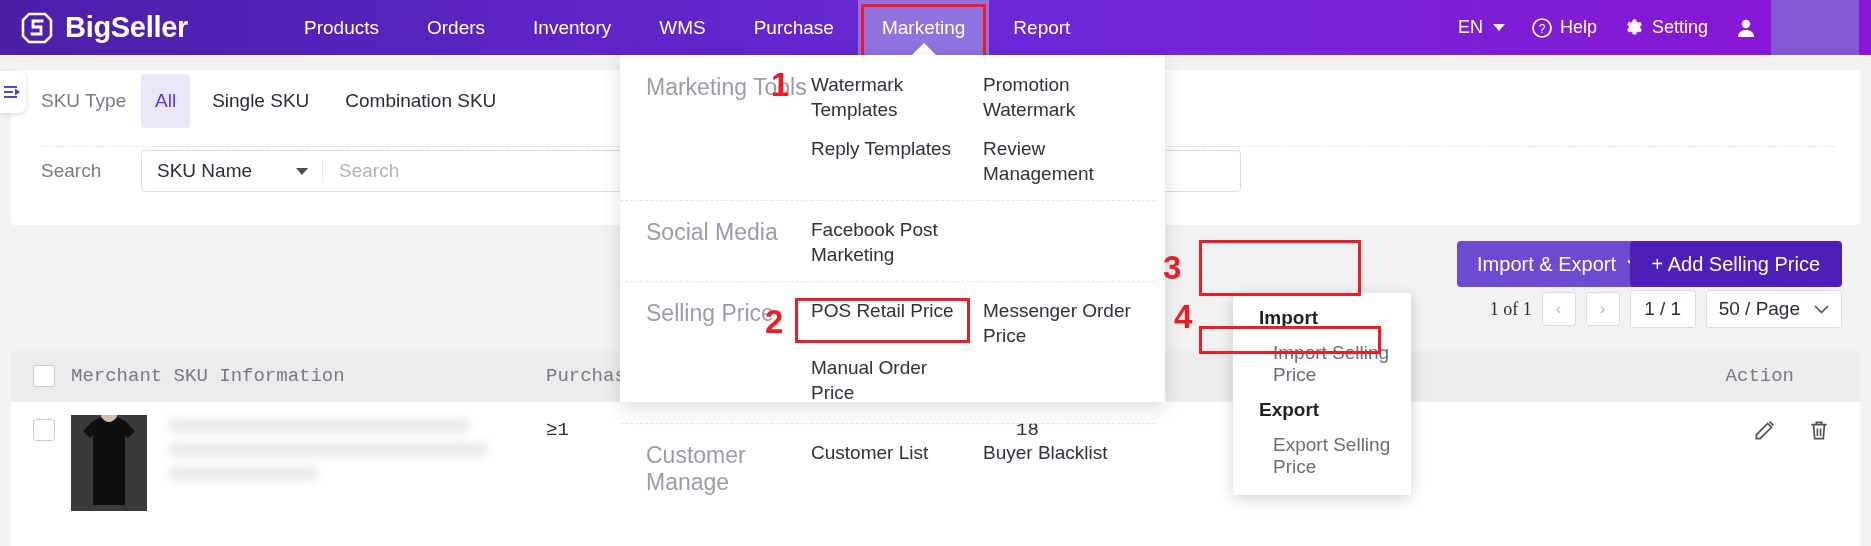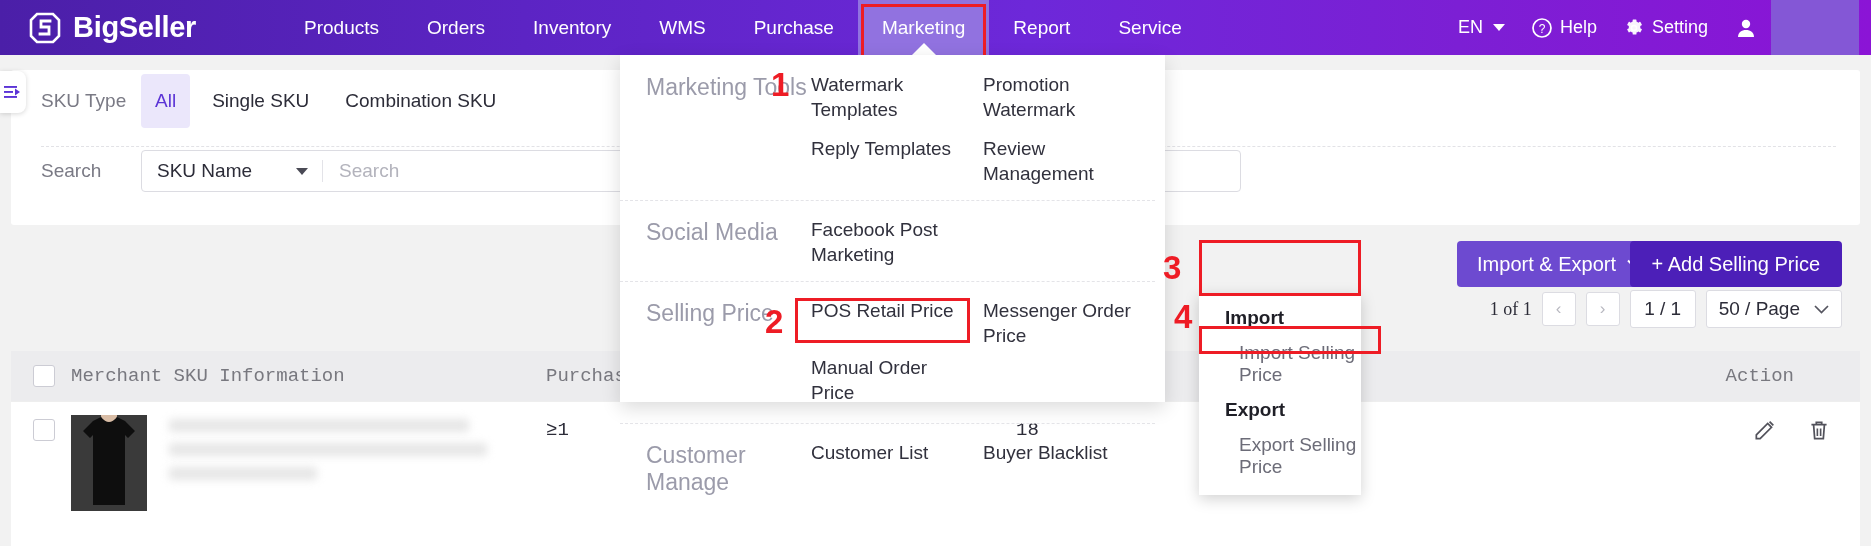--- a/index.html
+++ b/index.html
@@ -10,21 +10,21 @@
     overflow: hidden;
   }
   .app { position: relative; width: 1871px; height: 546px; }
 
   
   .topnav {
     position: absolute; top: 0; left: 0; width: 1871px; height: 55px;
     background: linear-gradient(90deg, #4b1fa8 0%, #5c24c4 28%, #6d28d9 55%, #7c1fd4 78%, #8b14d6 100%);
     display: flex; align-items: center;
   }
-  .brand { display: flex; align-items: center; gap: 11px; padding-left: 28px; width: 280px; }
+  .brand { display: flex; align-items: center; gap: 11px; padding-left: 20px; width: 280px; }
   .brand-mark { width: 34px; height: 34px; }
   .brand-text { color: #fff; font-size: 29px; font-weight: 700; letter-spacing: -0.3px; }
 
   .navitems { display: flex; align-items: stretch; height: 55px; }
   .navitem {
     display: flex; align-items: center; justify-content: center;
     color: #fff; font-size: 19px; padding: 0 24px; height: 55px;
     white-space: nowrap; position: relative; cursor: pointer;
   }
   .navitem.active { background: #9172e0; }
@@ -136,22 +136,22 @@
   .mega-cat { width: 165px; color: #9b9baa; font-size: 23px; flex: none; padding-top: 2px; }
   .mega-col { width: 172px; flex: none; }
   .mega-item {
     font-size: 19px; color: #31313d; line-height: 25px; margin-bottom: 14px;
     cursor: pointer; padding-right: 8px;
   }
   .mega-item:last-child { margin-bottom: 0; }
 
   
   .ie-menu {
-    position: absolute; width: 162px; background: #fff;
-    box-shadow: 0 4px 14px rgba(0,0,0,.18); z-index: 30; padding: 8px 3px 10px 0;
+    position: absolute; width: 178px; background: #fff;
+    box-shadow: 0 4px 14px rgba(0,0,0,.18); z-index: 30; padding: 8px 3px 10px 0; margin-left: 34px;
   }
   .ie-head { font-size: 19px; font-weight: 700; color: #1f1f27; padding: 6px 0 6px 26px; }
   .ie-opt { font-size: 19px; color: #6c6c78; padding: 7px 0 7px 40px; cursor: pointer; }
 
   
   .ann {
     position: absolute; color: #ee1c25; font-size: 33px; font-weight: 700;
     font-family: "Liberation Sans", sans-serif; z-index: 40; line-height: 1;
   }
   .redrect { position: absolute; border: 3px solid #ee1c25; z-index: 40; pointer-events: none; }
@@ -186,23 +186,20 @@
       <div class="navitem">
           <span>Purchase</span>
         </div>
       <div class="navitem active">
         <span>Marketing</span>
         <span class="nav-caret"></span>
         <span class="redbox"></span>
       </div>
       <div class="navitem">
           <span>Report</span>
-        </div>
-      <div class="navitem">
-          <span>Service</span>
         </div>
     </div>
 
     <div class="navright">
       <div class="nr-item">
         <span>EN</span>
         <span class="caret-dn"></span>
       </div>
       <div class="nr-item">
         <svg width="22" height="22" viewBox="0 0 22 22">

